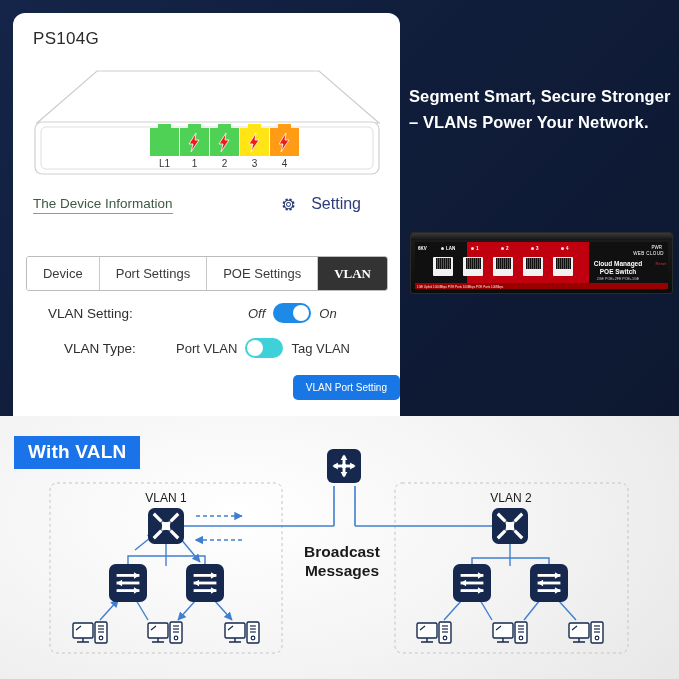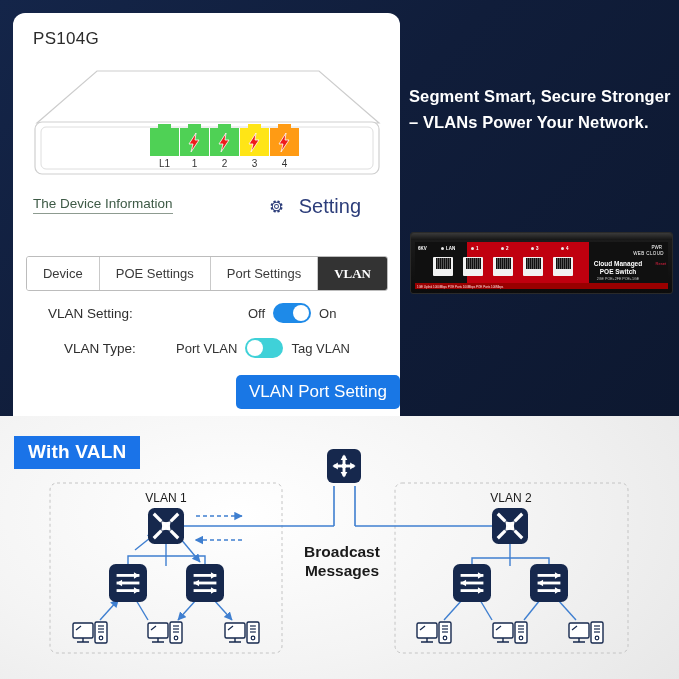--- a/index.html
+++ b/index.html
@@ -38,21 +38,21 @@
   #device-information-link {
     position:absolute; left:0; top:0;
     font-size:13.5px; color:#3e5a46;
     border-bottom:1px solid #8d9b90;
     padding-bottom:2px;
     cursor:pointer;
   }
   #setting-link {
     position:absolute; right:22px; top:-1px;
     display:flex; align-items:center; gap:14px;
-    font-size:20px; color:#2c3d7a; cursor:pointer;
+    font-size:16px; color:#2c3d7a; cursor:pointer;
   }
   #setting-link svg { display:block; }
 
   
   #tab-bar {
     position:absolute; left:13px; top:243px; width:362px; height:35px;
     display:flex;
     border:1px solid #bcbcbc;
     background:#fff;
     border-radius:3px;
@@ -91,21 +91,21 @@
   }
   .toggle.on  { background:#1e8ae8; }
   .toggle.on  .knob { right:2px; }
   .toggle.off { background:#3fd1d8; }
   .toggle.off .knob { left:2px; }
 
   #vlan-port-setting-button {
     position:absolute; right:0px; top:74px;
     background:#1977e5; color:#fff;
     border:none; border-radius:5px;
-    padding:7px 13px; font-size:17px;
+    padding:7px 13px; font-size:10px;
     font-family:"Liberation Sans", sans-serif;
     cursor:pointer;
   }
 
   
   #headline {
     position:absolute; left:409px; top:84px; width:268px;
     color:#ffffff; font-size:16.5px; font-weight:bold;
     line-height:1.55; letter-spacing:.1px;
   }
@@ -234,30 +234,30 @@
         <svg width="17" height="17" viewBox="0 0 24 24">
           <path d="M12 8.5a3.5 3.5 0 100 7 3.5 3.5 0 000-7zm0 5.6a2.1 2.1 0 110-4.2 2.1 2.1 0 010 4.2z" fill="#2c3d7a"></path>
           <path d="M20.1 13.3l-1.6-.5a6.6 6.6 0 000-1.6l1.6-.5a.6.6 0 00.4-.8l-.8-2a.6.6 0 00-.7-.4l-1.6.4a6.7 6.7 0 00-1.2-1.1l.5-1.6a.6.6 0 00-.4-.8l-2-.8a.6.6 0 00-.8.4l-.6 1.5a6.6 6.6 0 00-1.6 0l-.6-1.5a.6.6 0 00-.8-.4l-2 .8a.6.6 0 00-.4.8l.5 1.6a6.7 6.7 0 00-1.2 1.1l-1.6-.4a.6.6 0 00-.7.4l-.8 2a.6.6 0 00.4.8l1.6.5a6.6 6.6 0 000 1.6l-1.6.5a.6.6 0 00-.4.8l.8 2a.6.6 0 00.7.4l1.6-.4a6.7 6.7 0 001.2 1.1l-.5 1.6a.6.6 0 00.4.8l2 .8a.6.6 0 00.8-.4l.6-1.5a6.6 6.6 0 001.6 0l.6 1.5a.6.6 0 00.8.4l2-.8a.6.6 0 00.4-.8l-.5-1.6a6.7 6.7 0 001.2-1.1l1.6.4a.6.6 0 00.7-.4l.8-2a.6.6 0 00-.4-.8zM12 17.2a5.2 5.2 0 110-10.4 5.2 5.2 0 010 10.4z" fill="#2c3d7a"></path>
         </svg>
         <span>Setting</span>
       </span>
     </div>
 
     <div id="tab-bar">
         <div class="tab">Device</div>
+        <div class="tab">Port Settings</div>
         <div class="tab">POE Settings</div>
-        <div class="tab">Port Settings</div>
         <div class="tab active">VLAN</div>
       </div>
 
     <div id="vlan-form">
 
       <div class="form-row">
         <span class="form-label">VLAN Setting:</span>
-        <span class="switch-group" style="left:222px;">
+        <span class="switch-group" style="left:222px;font-style:italic;">
           <span class="switch-side">Off</span>
           <span class="toggle on">
             <span class="knob"></span>
           </span>
           <span class="switch-side">On</span>
         </span>
       </div>
 
       <div class="form-row">
         <span class="form-label indent">VLAN Type:</span>

